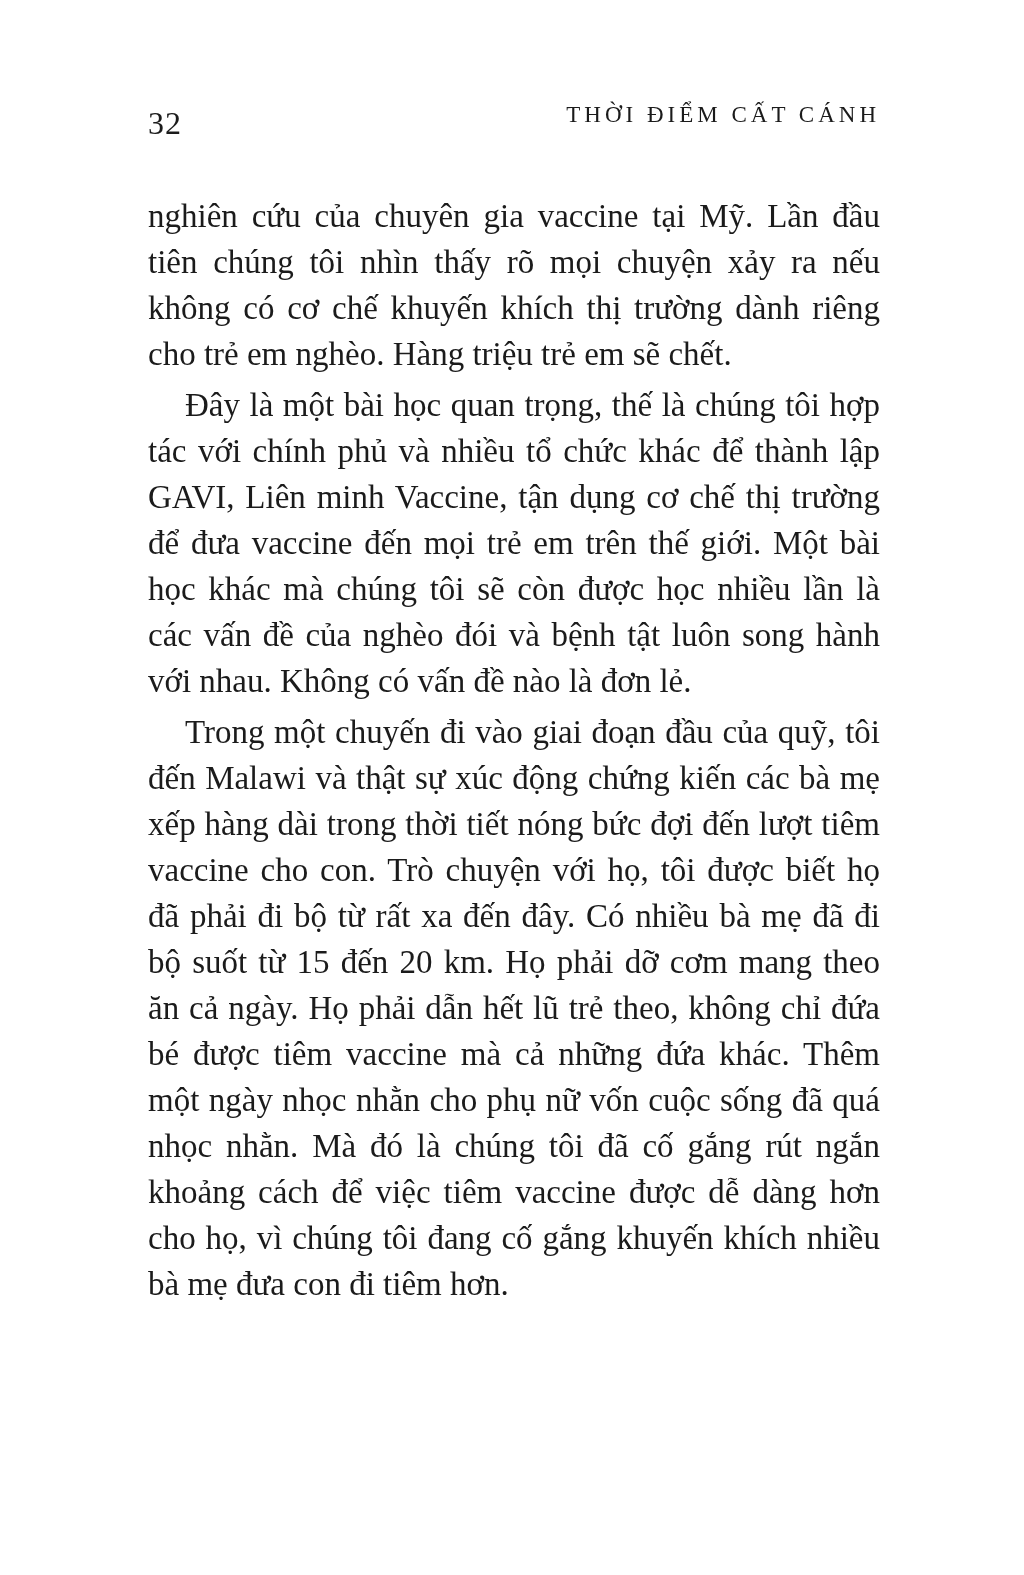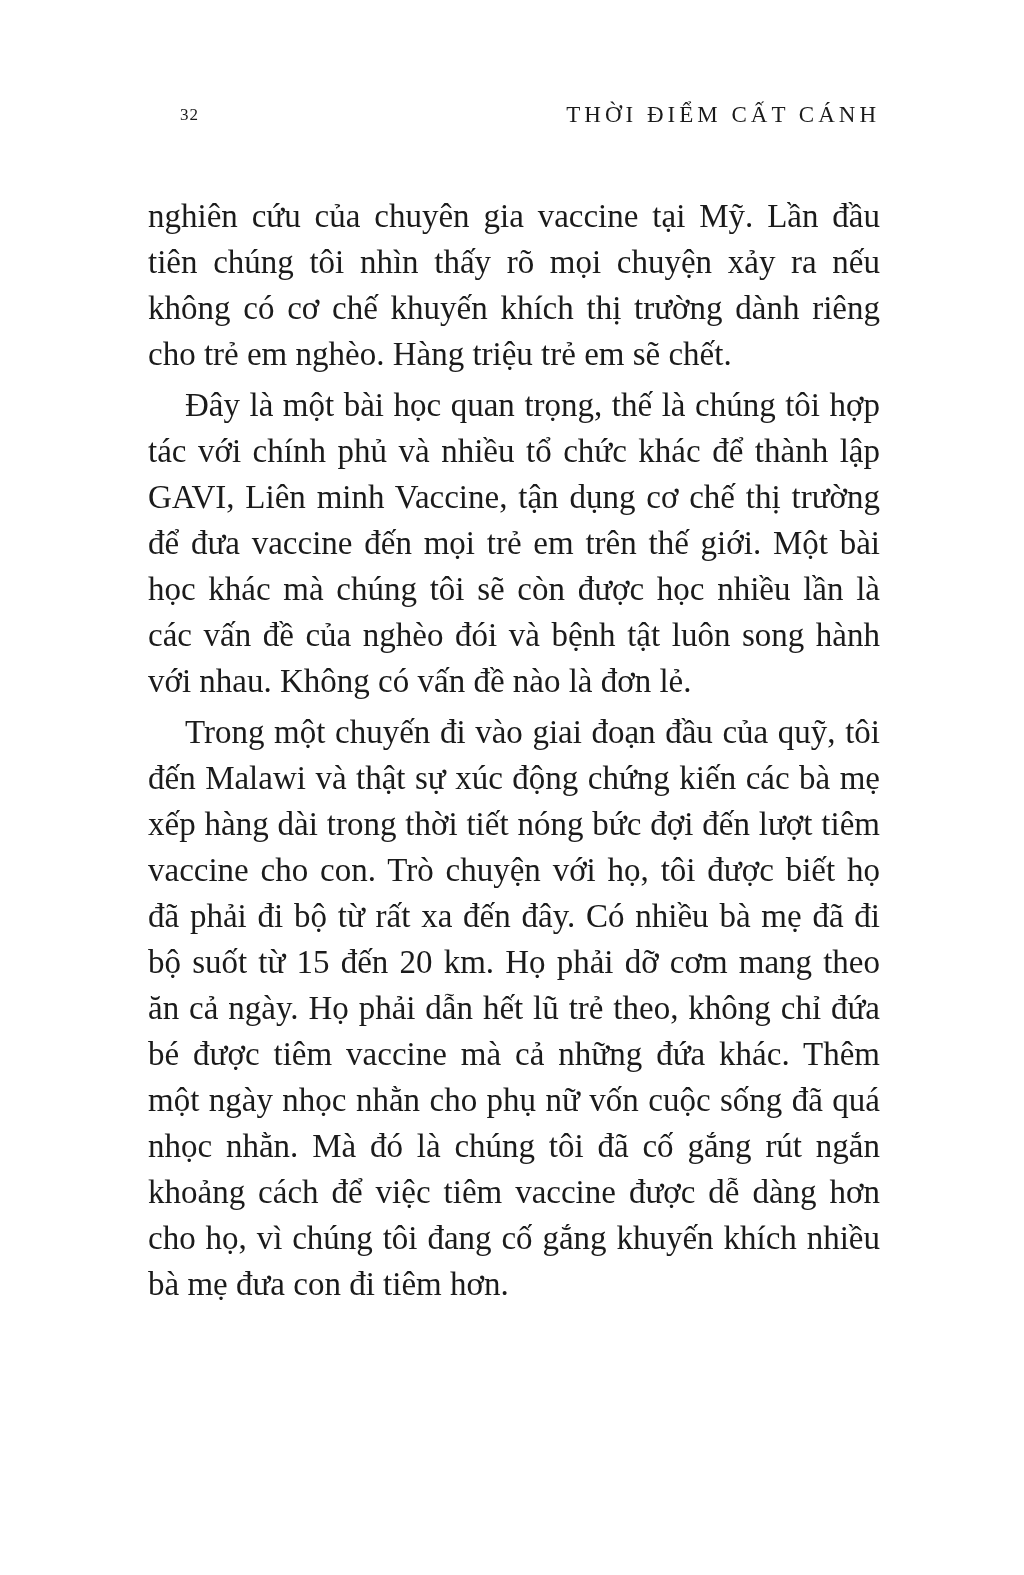--- a/index.html
+++ b/index.html
@@ -24,23 +24,22 @@
   }
   .page-header {
     position: relative;
     margin: 102px 144px 0 148px;
     height: 34px;
   }
   .page-number {
     position: absolute;
     left: 0;
     top: 3px;
-    font-size: 17px;
+    font-size: 32px;
     letter-spacing: 1px;
-    margin-left: 32px;
   }
   .running-head {
     display: block;
     text-align: right;
     font-size: 23px;
     letter-spacing: 4px;
     text-transform: uppercase;
     white-space: nowrap;
   }
   .body-text {

